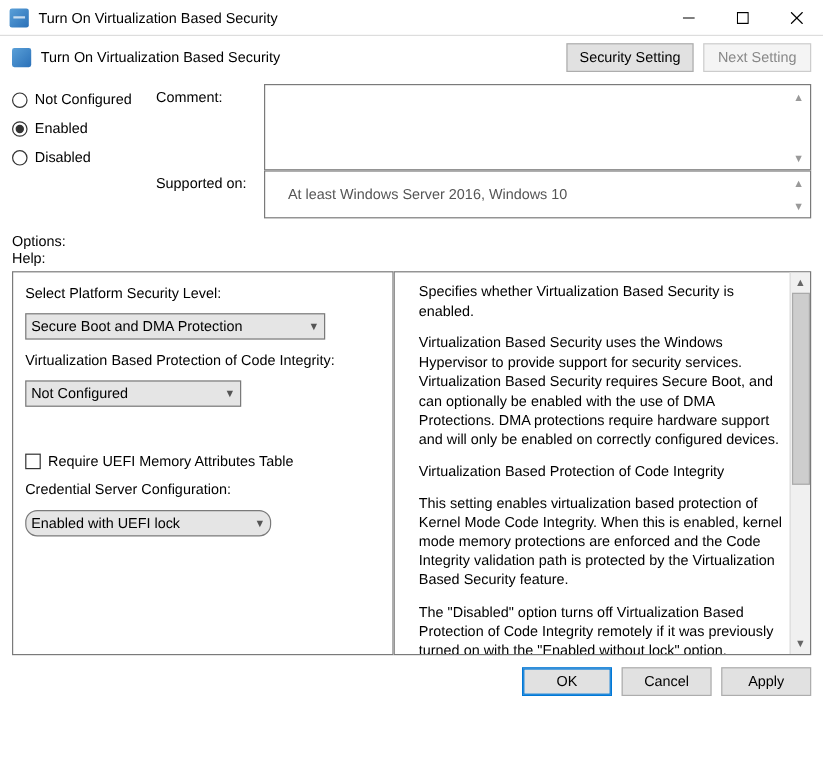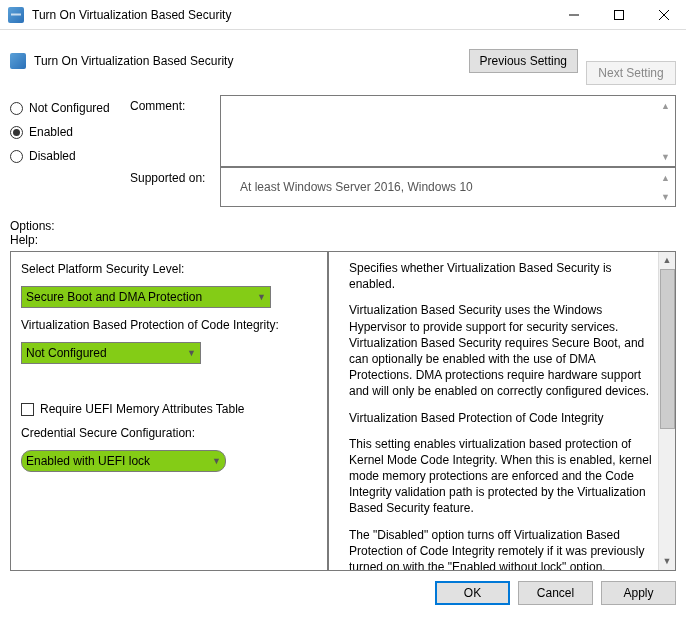--- a/index.html
+++ b/index.html
@@ -8,21 +8,21 @@
 .titlebar .icon { width: 16px; height: 16px; margin: 0 8px; background: linear-gradient(135deg,#5aa0d8,#2a70b8); border-radius: 2px; position: relative; }
 .titlebar .icon::after { content:""; position:absolute; inset:3px; background:#fff; clip-path: polygon(0 40%,100% 40%,100% 60%,0 60%,0 40%); opacity:.7;}
 .titlebar .title { flex: 1; }
 .winbtn { width: 45px; height: 29px; display: flex; align-items: center; justify-content: center; }
 .winbtn svg { width:10px; height:10px; }
 
 .header { display: flex; align-items: center; padding: 6px 10px; gap:8px; }
 .header .icon2 { width:16px; height:16px; background:linear-gradient(135deg,#5aa0d8,#2a70b8); border-radius:2px; }
 .header .spacer { flex:1; }
 .btn { min-width: 90px; height: 24px; border: 1px solid #adadad; background: #e1e1e1; padding: 0 10px; cursor: default; }
-.btn:disabled { color:#888; background:#f4f4f4; border-color:#ccc;margin-top:25px; }
+.btn:disabled { color:#888; background:#f4f4f4; border-color:#ccc; }
 
 .cfg { display:flex; padding: 4px 10px 0 10px; gap: 10px; }
 .cfg-left { width: 110px; display:flex; flex-direction:column; gap:10px; padding-top:6px; }
 .radio { display:flex; align-items:center; gap:6px; }
 .rcircle { width:13px; height:13px; border-radius:50%; border:1px solid #333; display:flex; align-items:center; justify-content:center; }
 .rdot { width:7px; height:7px; border-radius:50%; background:#333; }
 .cfg-right { flex:1; display:flex; flex-direction:column; gap:0; }
 .fld { display:flex; gap:10px; align-items:flex-start; }
 .fld label { width:80px; padding-top:4px; }
 .fld .box { flex:1; border:1px solid #7a7a7a; background:#fff; position:relative; }
@@ -36,21 +36,21 @@
 
 .panes { display:flex; padding:0 10px; }
 .pane { border:1px solid #7a7a7a; background:#fff; height: 320px; overflow:hidden; position:relative;}
 .options-pane { width: 318px; padding:10px; display:flex; flex-direction:column; gap:10px; }
 .help-pane { flex:1; padding:8px 20px 8px 20px; line-height:1.35; overflow:hidden;}
 .help-scroll { position:absolute; right:0; top:0; bottom:0; width:17px; background:#f0f0f0; border-left:1px solid #ddd; display:flex; flex-direction:column; align-items:center; }
 .help-scroll .arrow { height:17px; display:flex; align-items:center; justify-content:center; color:#666; font-size:9px; width:100%;}
 .help-scroll .thumb { width:15px; background:#cdcdcd; height:160px; margin-top:0; border:1px solid #aaa;}
 .help-scroll .track { flex:1; }
 
-.dropdown { height:22px; border:1px solid #7a7a7a; background:#84cc16; display:flex; align-items:center; padding:0 4px; justify-content:space-between; }
+.dropdown { height:22px; border:1px solid #7a7a7a; background:#e5e5e5; display:flex; align-items:center; padding:0 4px; justify-content:space-between; }
 .dropdown .chev { font-size:9px; color:#555; }
 .dd1 { width: 250px; } .dd2 { width: 180px; } .dd3 { width: 205px; border-radius: 10px; }
 
 .chk { display:flex; align-items:center; gap:6px;margin-top:28px; }
 .chkbox { width:13px; height:13px; border:1px solid #333; background:#fff; }
 
 .footer { display:flex; justify-content:flex-end; gap:8px; padding:10px; }
 .footer .btn { min-width:75px; }
 .ok { border:1px solid #0078d7; outline:1px solid #0078d7; outline-offset:-2px;}
 p { margin: 0 0 10px 0; }
@@ -76,21 +76,21 @@
         <line x1="0" y1="0" x2="10" y2="10" stroke="currentColor"></line>
         <line x1="10" y1="0" x2="0" y2="10" stroke="currentColor"></line>
       </svg>
     </div>
 </div>
 
 <div class="header">
   <div class="icon2"></div>
   <div>Turn On Virtualization Based Security</div>
   <div class="spacer"></div>
-  <button class="btn">Previous Setting</button>
+  <button class="btn">Security Setting</button>
   <button class="btn" disabled="">Next Setting</button>
 </div>
 
 <div class="cfg">
   <div class="cfg-left">
     <div class="radio">
       <div class="rcircle"></div>
       <span>Not Configured</span>
     </div>
     <div class="radio">
@@ -138,21 +138,21 @@
     </div>
     <div>Virtualization Based Protection of Code Integrity:</div>
     <div class="dropdown dd2">
       <span>Not Configured</span>
       <span class="chev">▼</span>
     </div>
     <div class="chk">
       <div class="chkbox"></div>
       <span>Require UEFI Memory Attributes Table</span>
     </div>
-    <div>Credential Secure Configuration:</div>
+    <div>Credential Server Configuration:</div>
     <div class="dropdown dd3">
       <span>Enabled with UEFI lock</span>
       <span class="chev">▼</span>
     </div>
   </div>
   <div class="pane help-pane">
     <p>Specifies whether Virtualization Based Security is enabled.</p>
     <p>Virtualization Based Security uses the Windows Hypervisor to provide support for security services. Virtualization Based Security requires Secure Boot, and can optionally be enabled with the use of DMA Protections. DMA protections require hardware support and will only be enabled on correctly configured devices.</p>
     <p>Virtualization Based Protection of Code Integrity</p>
     <p>This setting enables virtualization based protection of Kernel Mode Code Integrity. When this is enabled, kernel mode memory protections are enforced and the Code Integrity validation path is protected by the Virtualization Based Security feature.</p>

